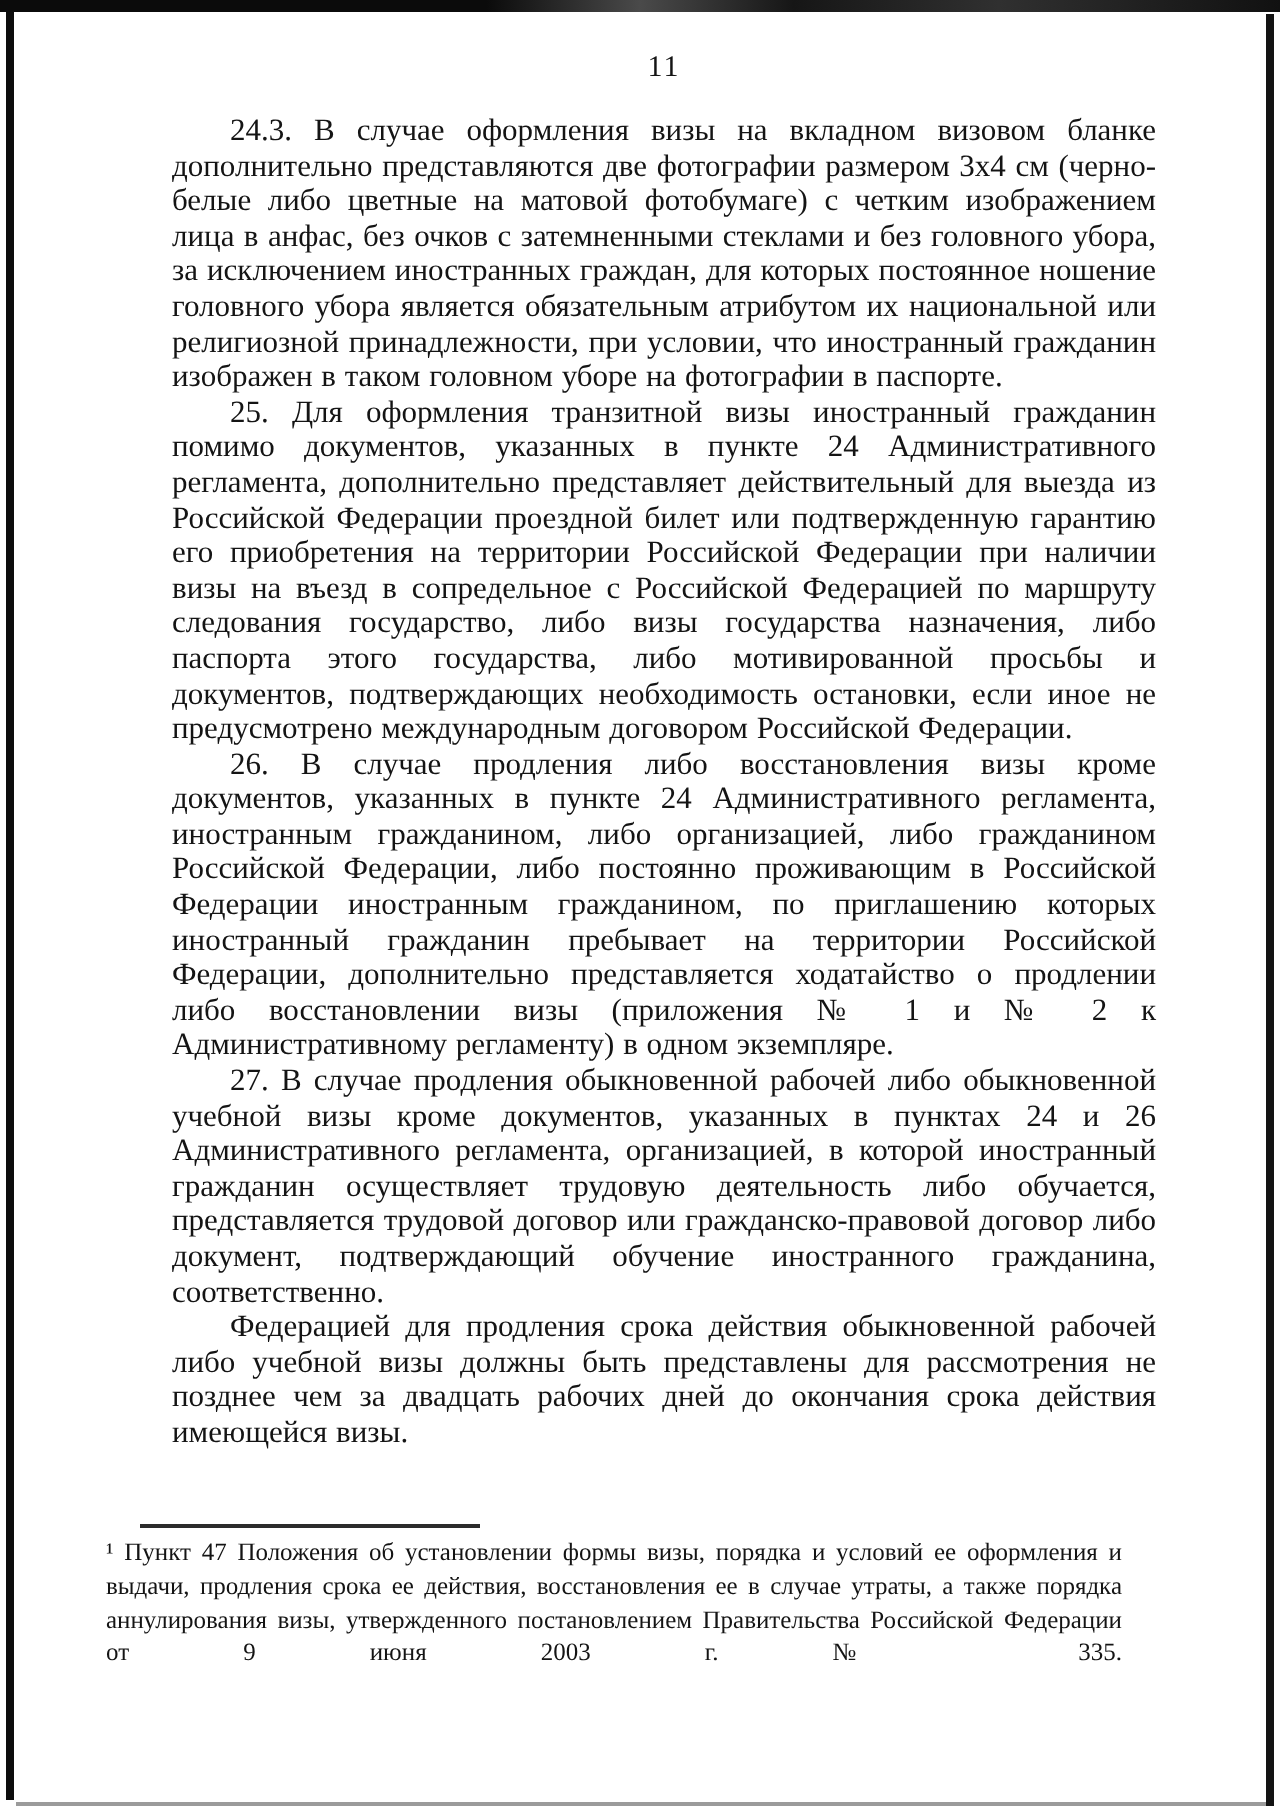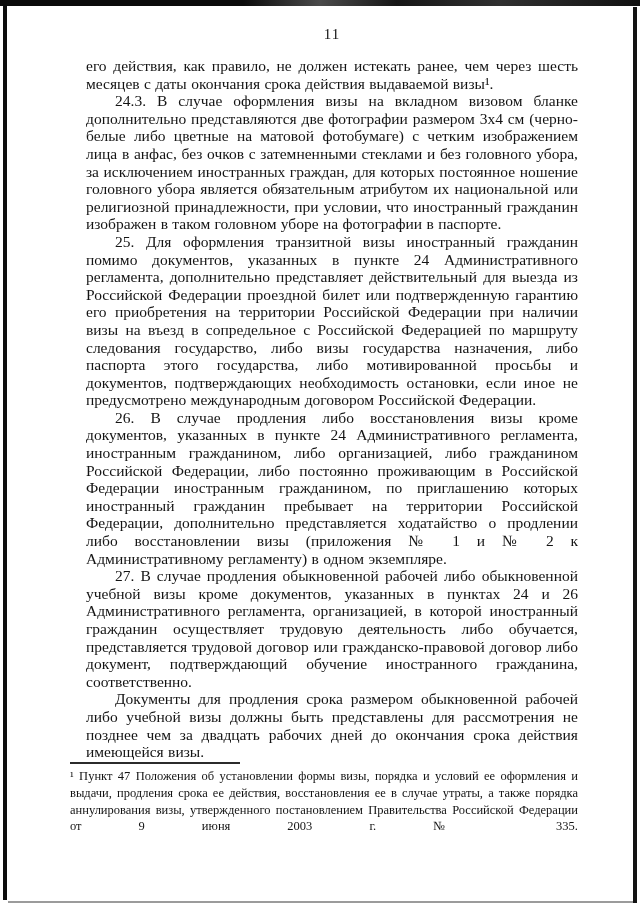--- a/index.html
+++ b/index.html
@@ -70,21 +70,21 @@
   .footnote-sep {
     position: absolute;
     left: 70px;
     top: 762px;
     width: 170px;
     height: 2px;
     background: #2b2b2b;
   }
   .footnote {
     position: absolute;
-    left: 70px;
+    left: 53px;
     top: 768px;
     width: 508px;
     font-size: 12.5px;
     line-height: 16.8px;
     text-align: justify;
   }
   .footnote .fn-main {
     margin: 0;
     text-align-last: justify;
   }
@@ -101,26 +101,25 @@
 <div class="page">
 
   <div class="border-top"></div>
   <div class="border-left"></div>
   <div class="border-right"></div>
   <div class="border-bottom"></div>
 
   <div class="page-number">11</div>
 
   <div class="body-text">
-    <p>его действия, как правило, не должен истекать ранее, чем через шесть месяцев с даты окончания срока действия выдаваемой визы¹.</p>
     <p class="indent">24.3. В случае оформления визы на вкладном визовом бланке дополнительно представляются две фотографии размером 3х4 см (черно-белые либо цветные на матовой фотобумаге) с четким изображением лица в анфас, без очков с затемненными стеклами и без головного убора, за исключением иностранных граждан, для которых постоянное ношение головного убора является обязательным атрибутом их национальной или религиозной принадлежности, при условии, что иностранный гражданин изображен в таком головном уборе на фотографии в паспорте.</p>
     <p class="indent">25. Для оформления транзитной визы иностранный гражданин помимо документов, указанных в пункте 24 Административного регламента, дополнительно представляет действительный для выезда из Российской Федерации проездной билет или подтвержденную гарантию его приобретения на территории Российской Федерации при наличии визы на въезд в сопредельное с Российской Федерацией по маршруту следования государство, либо визы государства назначения, либо паспорта этого государства, либо мотивированной просьбы и документов, подтверждающих необходимость остановки, если иное не предусмотрено международным договором Российской Федерации.</p>
     <p class="indent">26. В случае продления либо восстановления визы кроме документов, указанных в пункте 24 Административного регламента, иностранным гражданином, либо организацией, либо гражданином Российской Федерации, либо постоянно проживающим в Российской Федерации иностранным гражданином, по приглашению которых иностранный гражданин пребывает на территории Российской Федерации, дополнительно представляется ходатайство о продлении либо восстановлении визы (приложения № 1 и № 2 к Административному регламенту) в одном экземпляре.</p>
     <p class="indent">27. В случае продления обыкновенной рабочей либо обыкновенной учебной визы кроме документов, указанных в пунктах 24 и 26 Административного регламента, организацией, в которой иностранный гражданин осуществляет трудовую деятельность либо обучается, представляется трудовой договор или гражданско-правовой договор либо документ, подтверждающий обучение иностранного гражданина, соответственно.</p>
-    <p class="indent">Документы для продления срока размером обыкновенной рабочей либо учебной визы должны быть представлены для рассмотрения не позднее чем за двадцать рабочих дней до окончания срока действия имеющейся визы.</p>
+    <p class="indent">Федерацией для продления срока действия обыкновенной рабочей либо учебной визы должны быть представлены для рассмотрения не позднее чем за двадцать рабочих дней до окончания срока действия имеющейся визы.</p>
   </div>
 
   <div class="footnote-sep"></div>
 
   <div class="footnote">
     <p class="fn-main">¹ Пункт 47 Положения об установлении формы визы, порядка и условий ее оформления и выдачи, продления срока ее действия, восстановления ее в случае утраты, а также порядка аннулирования визы, утвержденного постановлением Правительства Российской Федерации от 9 июня 2003 г. № 335.</p>
   </div>
 
 </div>
 

